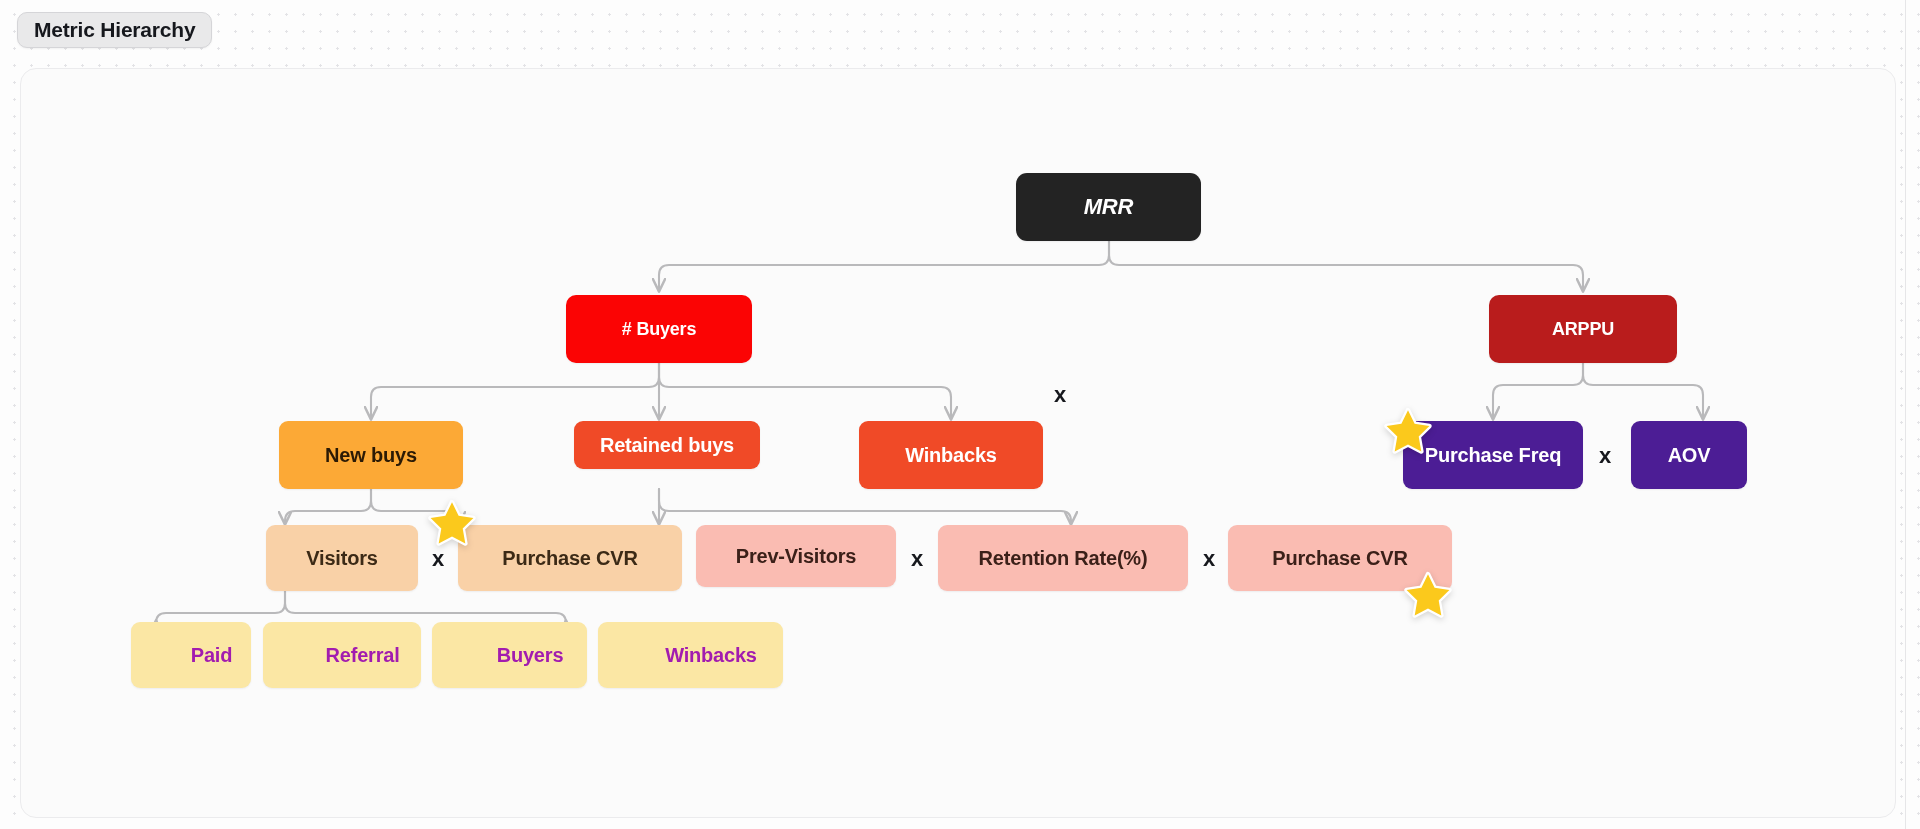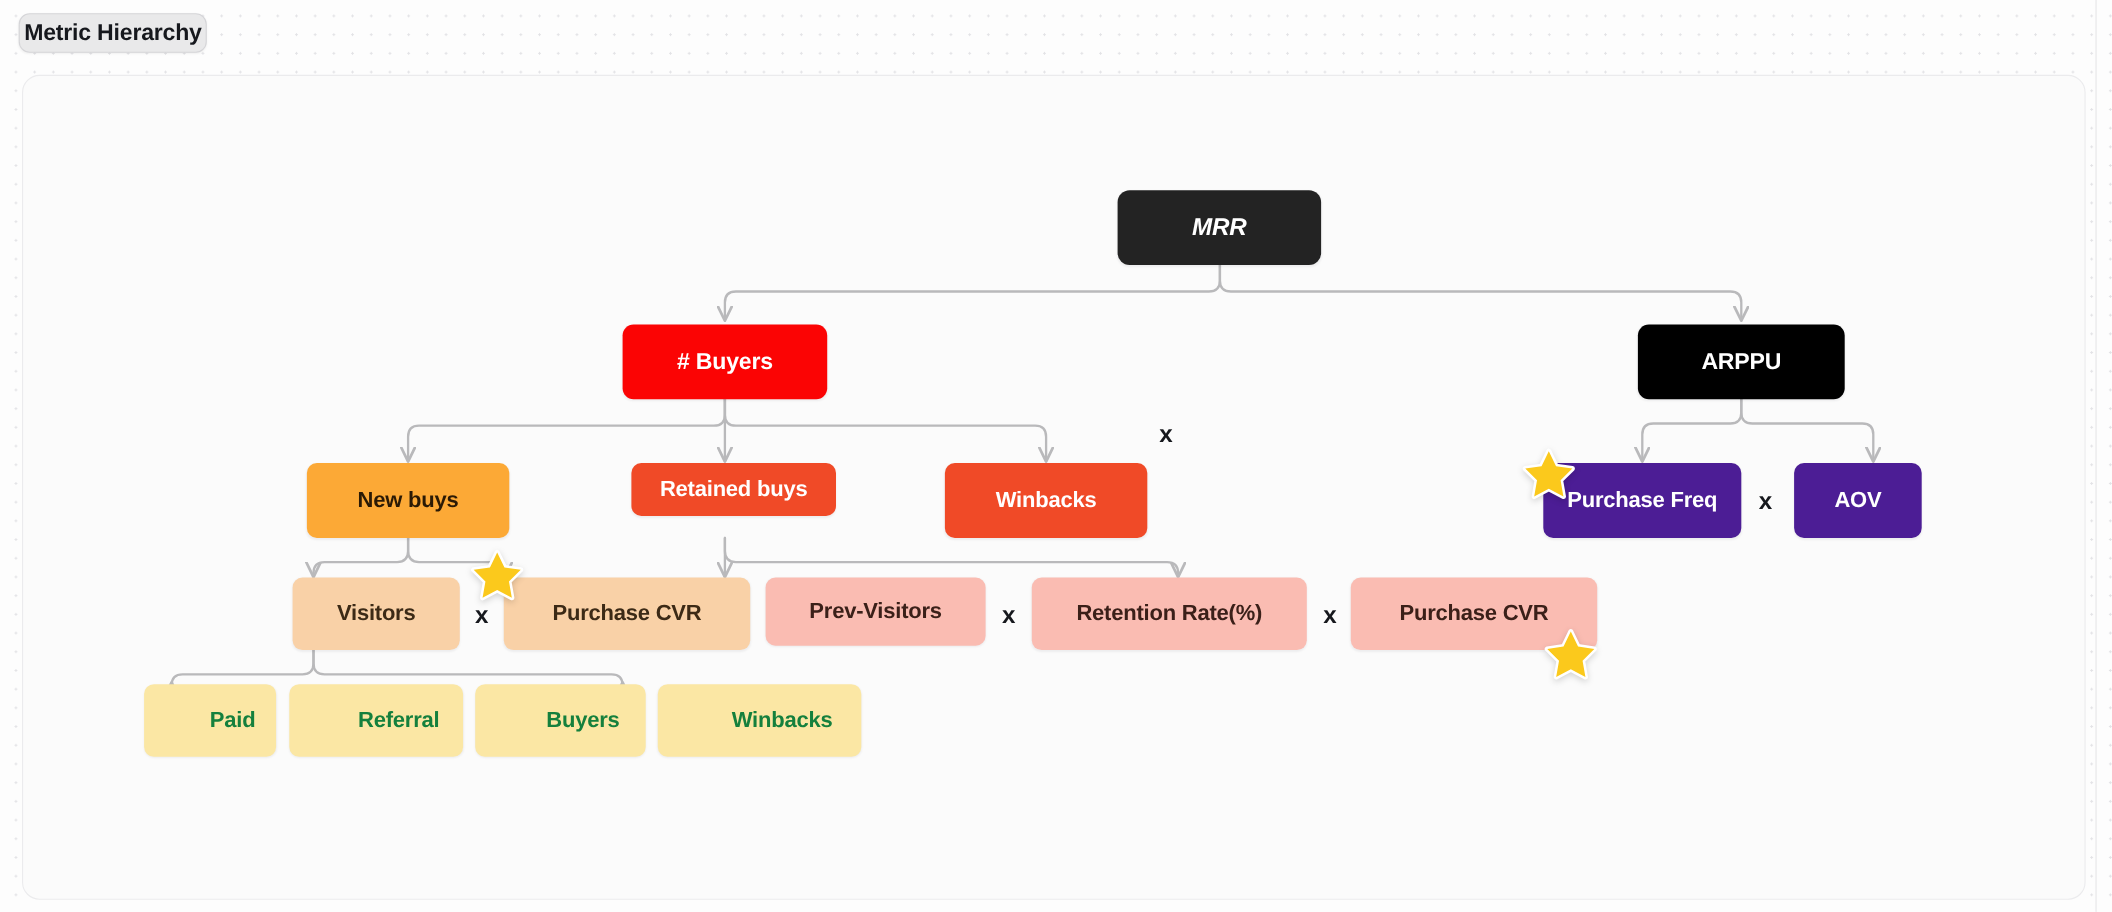--- a/index.html
+++ b/index.html
@@ -24,21 +24,21 @@
     position: absolute;
     top: 0; right: 14px;
     width: 1px; height: 829px;
     background: #e6e6e8;
   }
   
   .title-chip {
     position: absolute;
     left: 17px; top: 12px;
     height: 36px;
-    padding: 0 4px;
+    padding: 0 16px;
     display: flex; align-items: center;
     background: #e9e9ea;
     border: 1px solid #d5d5d8;
     border-radius: 10px;
     font-size: 21px;
     font-weight: 700;
     color: #16181d;
     letter-spacing: -0.2px;
     box-shadow: 0 1px 2px rgba(0,0,0,.05);
     white-space: nowrap;
@@ -66,34 +66,34 @@
     display: flex;
     align-items: center;
     justify-content: center;
     border-radius: 9px;
     font-weight: 700;
     letter-spacing: -0.2px;
     white-space: nowrap;
     box-shadow: 0 1px 2px rgba(16,24,40,.06);
   }
   .node.lvl0 { font-size: 22px; border-radius: 11px; }
-  .node.lvl1 { font-size: 21px; border-radius: 10px; }
+  .node.lvl1 { font-size: 18px; border-radius: 10px; }
   .node.lvl2 { font-size: 20px; }
   .node.lvl3 { font-size: 20px; }
   .node.lvl4 { font-size: 20px; }
 
   .c-dark    { background: #232323; color: #ffffff; }
   .c-red     { background: #fb0404; color: #ffffff; }
-  .c-blue    { background: #000000; color: #ffffff; }
+  .c-blue    { background: #b91c1c; color: #ffffff; }
   .c-blue2   { background: #4c1d95; color: #ffffff; }
   .c-orange  { background: #fca936; color: #2b1a05; }
   .c-tomato  { background: #f04a27; color: #ffffff; }
   .c-peach   { background: #f9d1a7; color: #3c2a16; }
   .c-pink    { background: #fabcb2; color: #3b2019; }
-  .c-yellow  { background: #fbe7a4; color: #15803d; padding-left: 41px; }
+  .c-yellow  { background: #fbe7a4; color: #a21caf; padding-left: 41px; }
 
   
   .op {
     position: absolute;
     font-size: 22px;
     font-weight: 700;
     color: #16181d;
     display: flex;
     align-items: center;
     justify-content: center;

